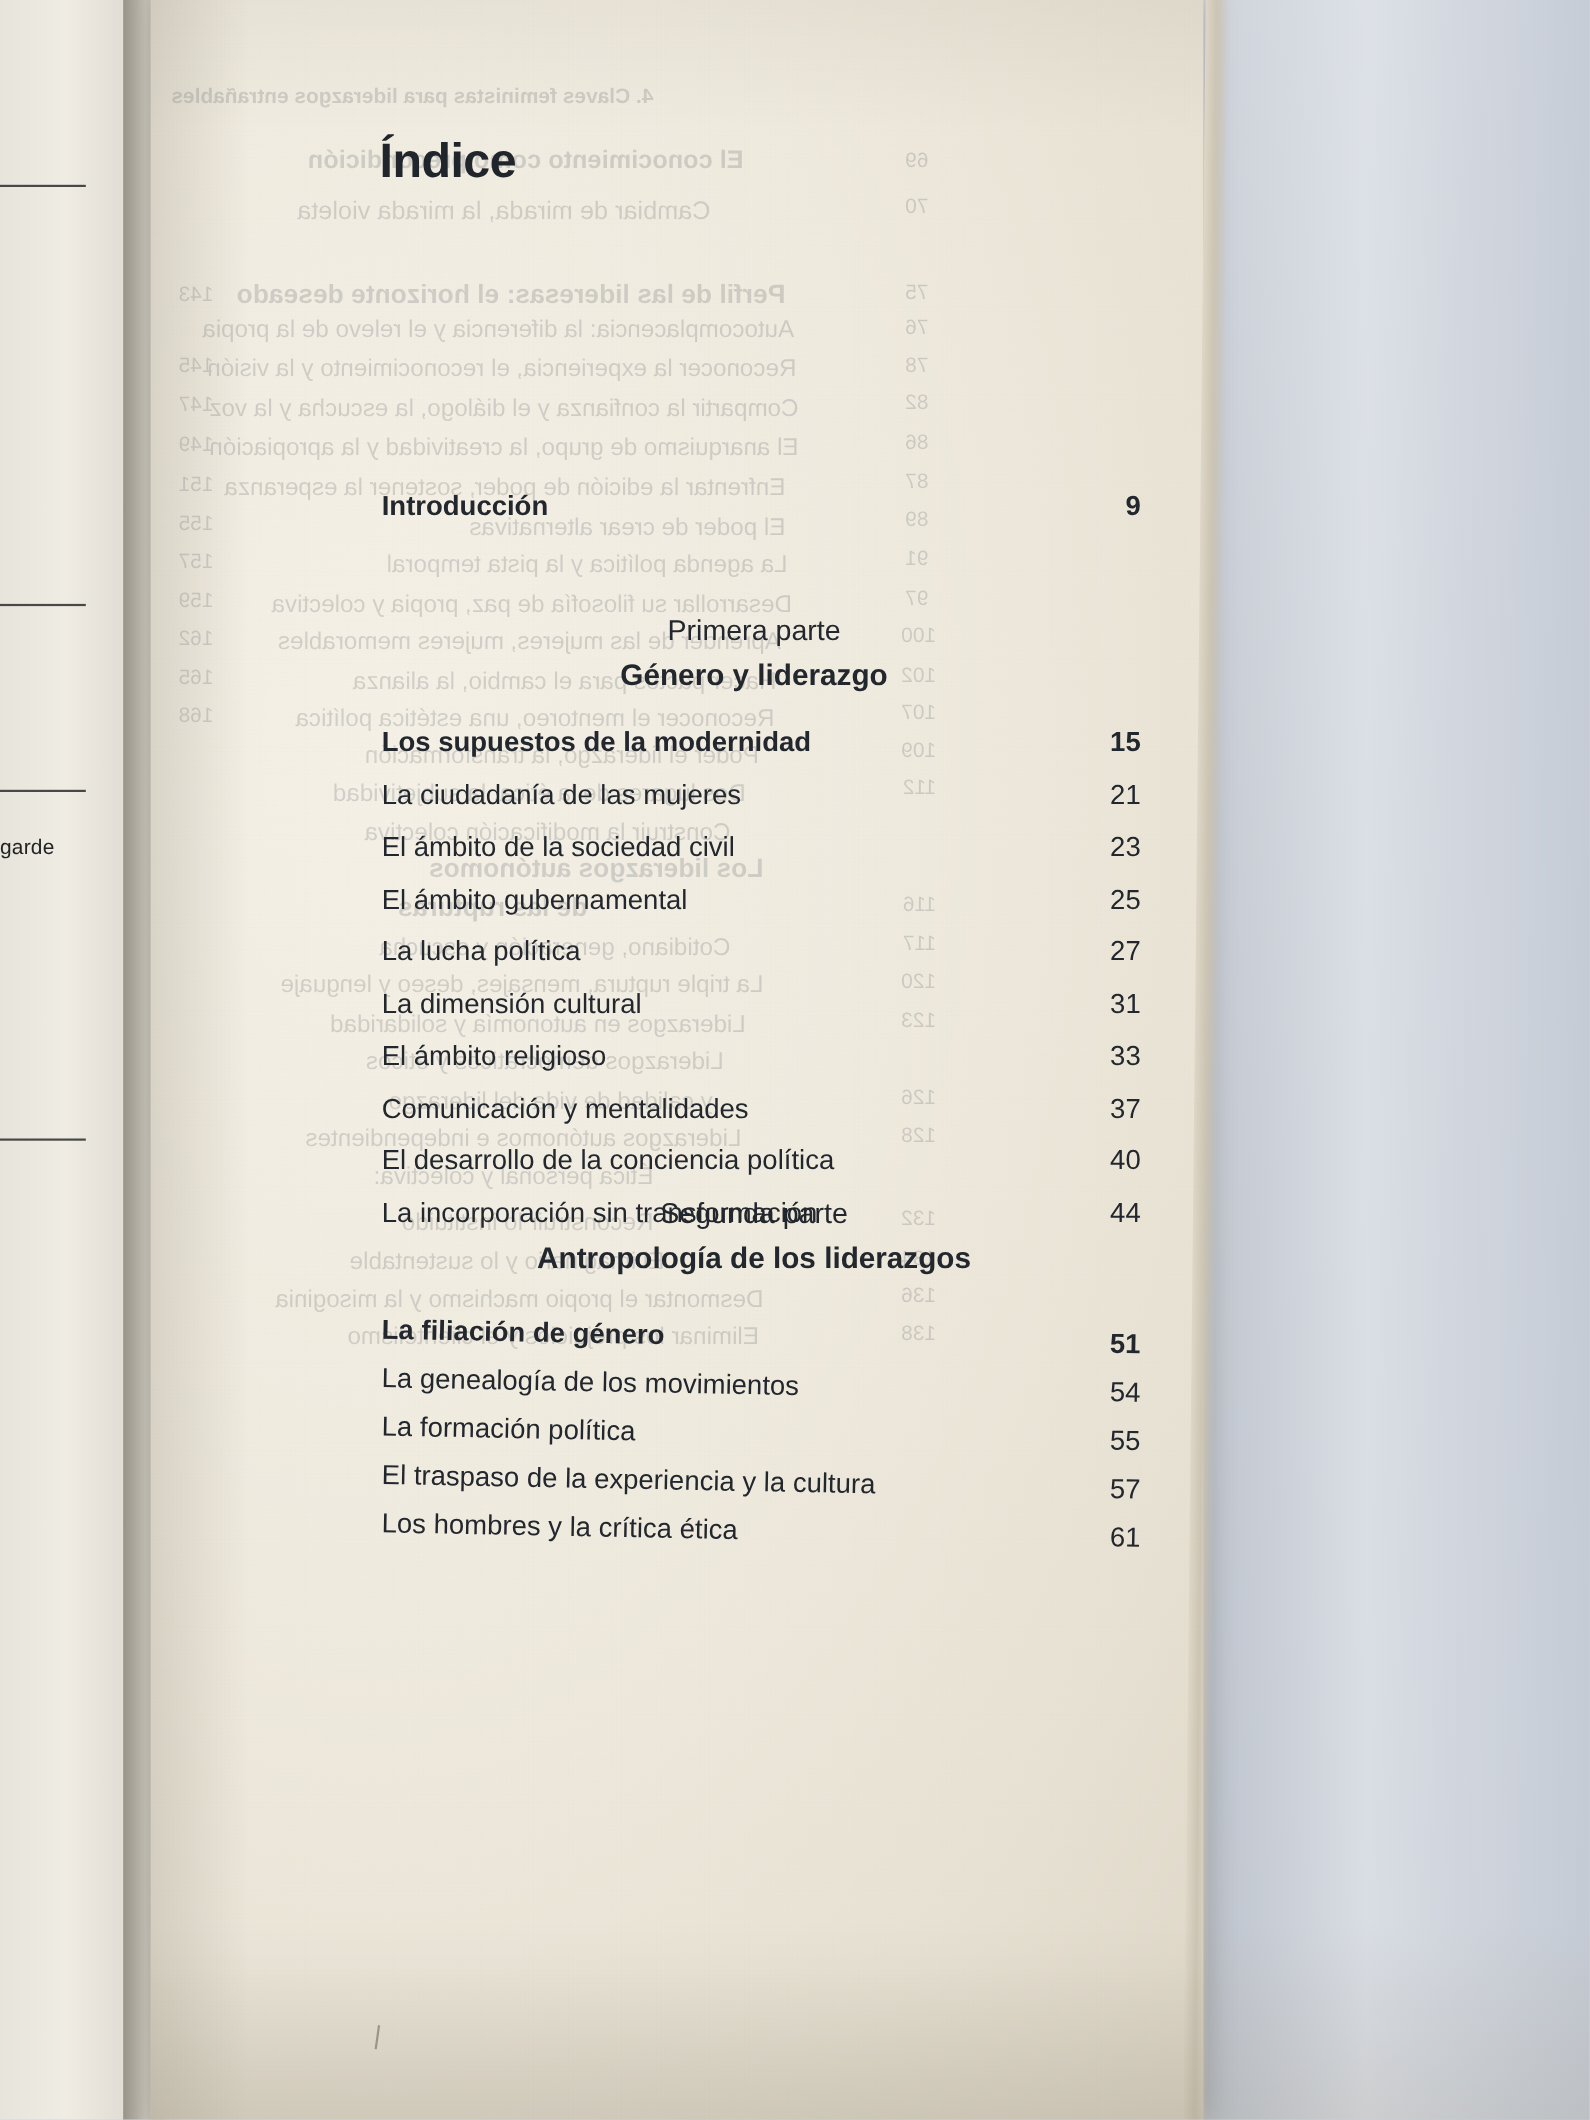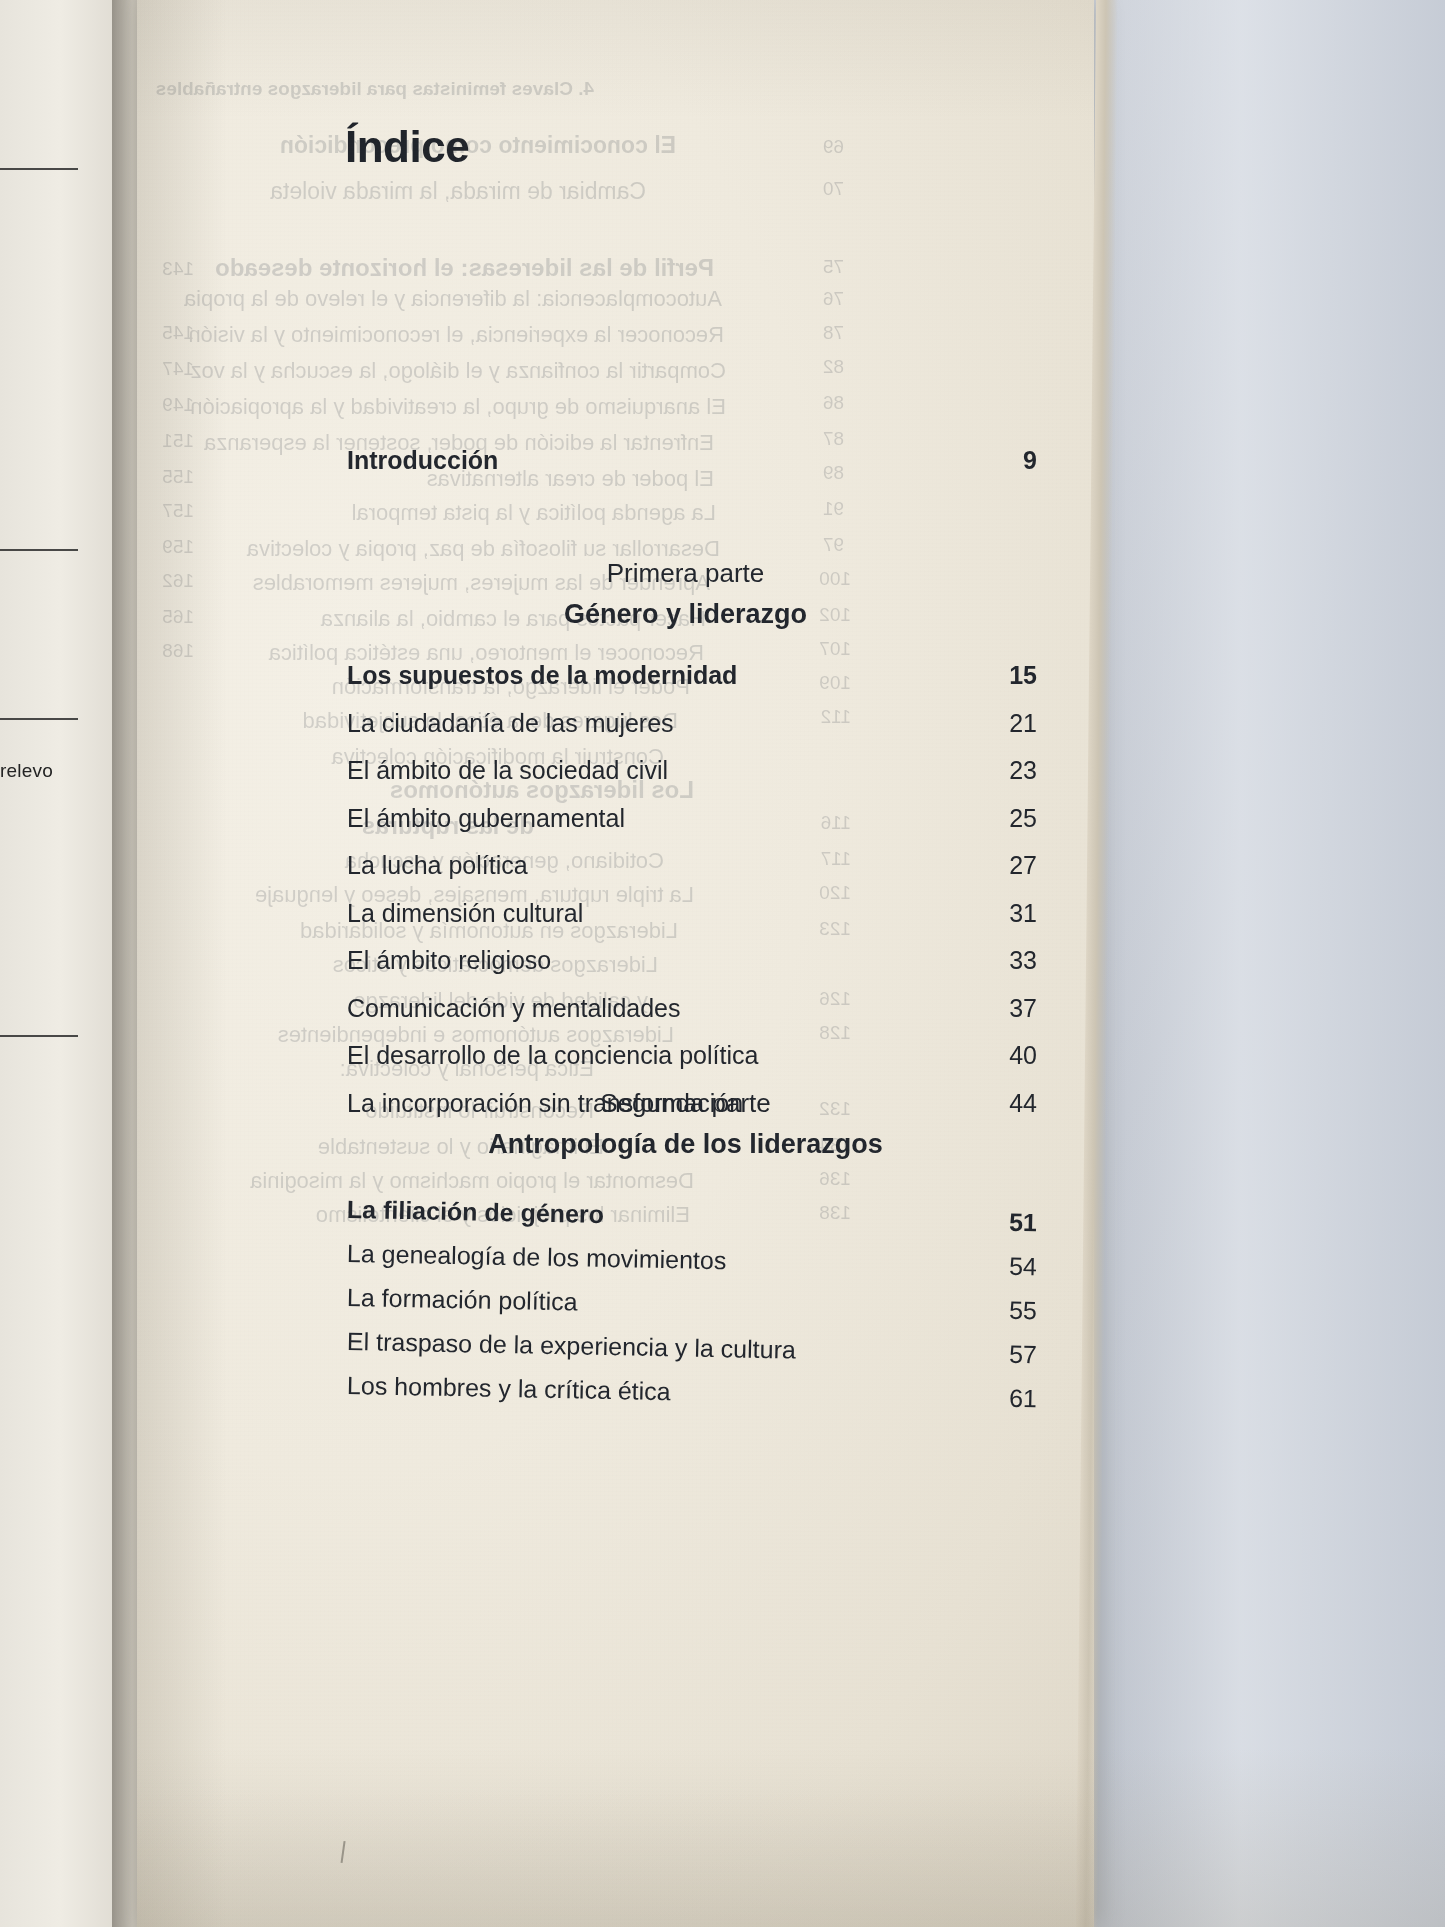--- a/index.html
+++ b/index.html
@@ -202,21 +202,21 @@
 
 <div class="desk">
   <div class="desk-shade"></div>
 </div>
 
 <div class="left-page">
   <div class="rule r1"></div>
   <div class="rule r2"></div>
   <div class="rule r3"></div>
   <div class="rule r4"></div>
-  <div class="left-text">relevo</div>
+  <div class="left-text">garde</div>
 </div>
 
 <div class="gutter"></div>
 
 <div class="page">
   <div class="page-edge"></div>
 
   <div class="showthrough" id="showthrough-layer">
       <div class="st-line st-bold" style="top: 78px; left: 500px; font-size: 19px;">4. Claves feministas para liderazgos entrañables</div>
       <div class="st-line st-bold" style="top: 132px; left: 418px; font-size: 23px;">El conocimiento como precondición</div>

